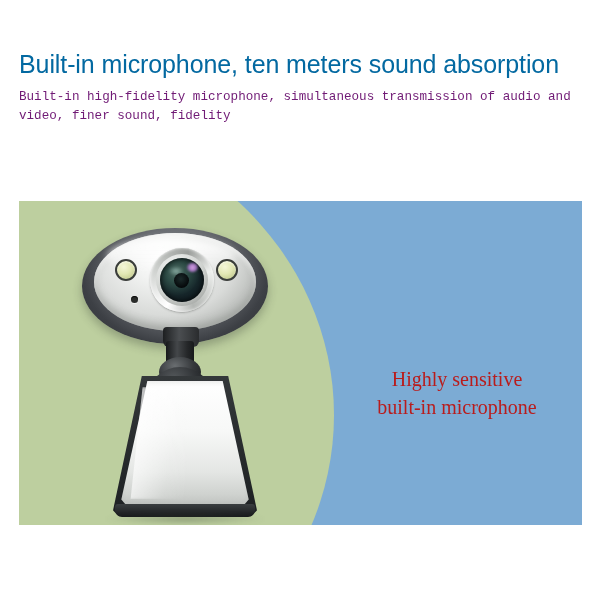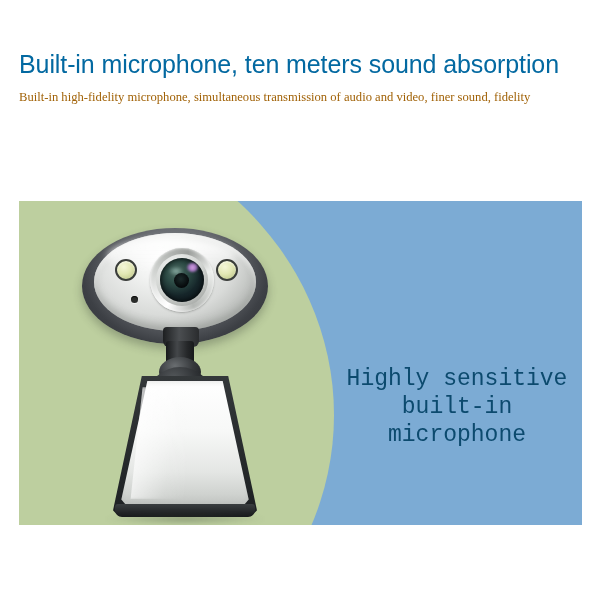--- a/index.html
+++ b/index.html
@@ -28,25 +28,25 @@
     font-family: "Liberation Sans", sans-serif;
     font-size: 25px;
     font-weight: 400;
     line-height: 32px;
     color: #0369a1;
     letter-spacing: -0.1px;
     white-space: nowrap;
     margin: 0;
   }
   .subhead {
-    font-family: Liberation Serif, serif;
+    font-family: Liberation Mono, monospace;
     font-size: 12.6px;
     font-weight: 400;
     line-height: 19px;
-    color: #a16207;
+    color: #701a75;
     margin: 8px 0 4px 0;
     width: 566px;
   }
 
   
   .panel {
     position: absolute;
     left: 19px;
     top: 201px;
     width: 563px;
@@ -74,24 +74,24 @@
     background: #bdcf9f;
   }
 
   
   .panel-caption {
     position: absolute;
     left: 337px;
     top: 365px;
     width: 240px;
     text-align: center;
-    font-family: Liberation Mono, monospace;
-    font-size: 23px;
+    font-family: Liberation Serif, serif;
+    font-size: 20px;
     line-height: 28px;
-    color: #0c4a6e;
+    color: #b91c1c;
     white-space: pre-line;
   }
 
   
   .webcam {
     position: absolute;
     left: 0;
     top: 0;
     width: 563px;
     height: 324px;

